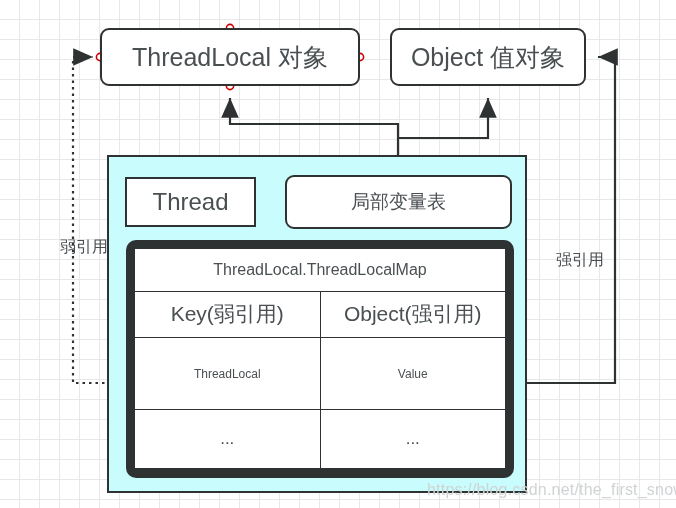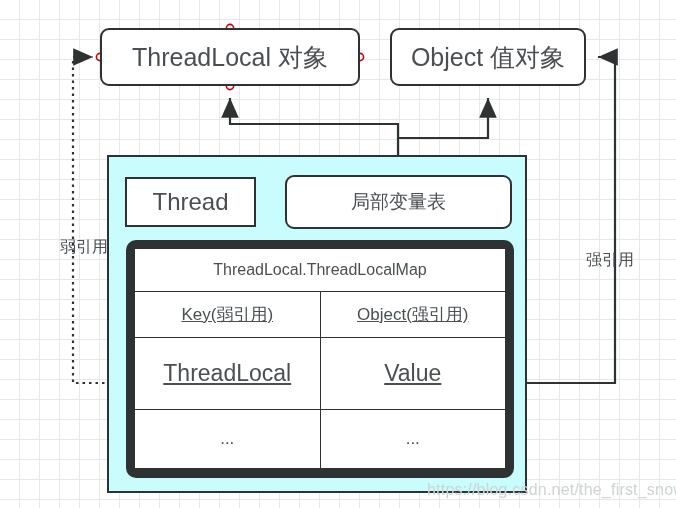--- a/index.html
+++ b/index.html
@@ -77,35 +77,35 @@
   #map-table td{
     border:1.6px solid #2f3233;
     text-align:center;
     color:#4a4f52;
     background:#ffffff;
     padding:0;
   }
   #map-table td.title{
     font-size:16px;height:40px;border:none;border-bottom:1.6px solid #2f3233;
   }
-  #map-table td.hdr{font-size:17px;height:44px;text-decoration:underline;}
-  #map-table td.cell{font-size:23px;height:68px;text-decoration:underline;}
+  #map-table td.hdr{font-size:21px;height:44px;}
+  #map-table td.cell{font-size:12px;height:68px;}
   #map-table td.dots{font-size:17px;height:56px;}
   #map-table td.nb-left{border-left:none;}
   #map-table td.nb-right{border-right:none;}
 
   .edge-label{
     position:absolute;
     color:#4a4f52;
     font-size:16px;
     white-space:nowrap;
     background:transparent;
   }
   #weak-label{left:60px;top:237px;}
-  #strong-label{left:586px;top:250px;}
+  #strong-label{left:556px;top:250px;}
 
   #watermark{
     position:absolute;
     left:427px;top:481px;
     font-size:16px;
     color:#cfd3d4;
     white-space:nowrap;
     letter-spacing:0.2px;
   }
 </style>

